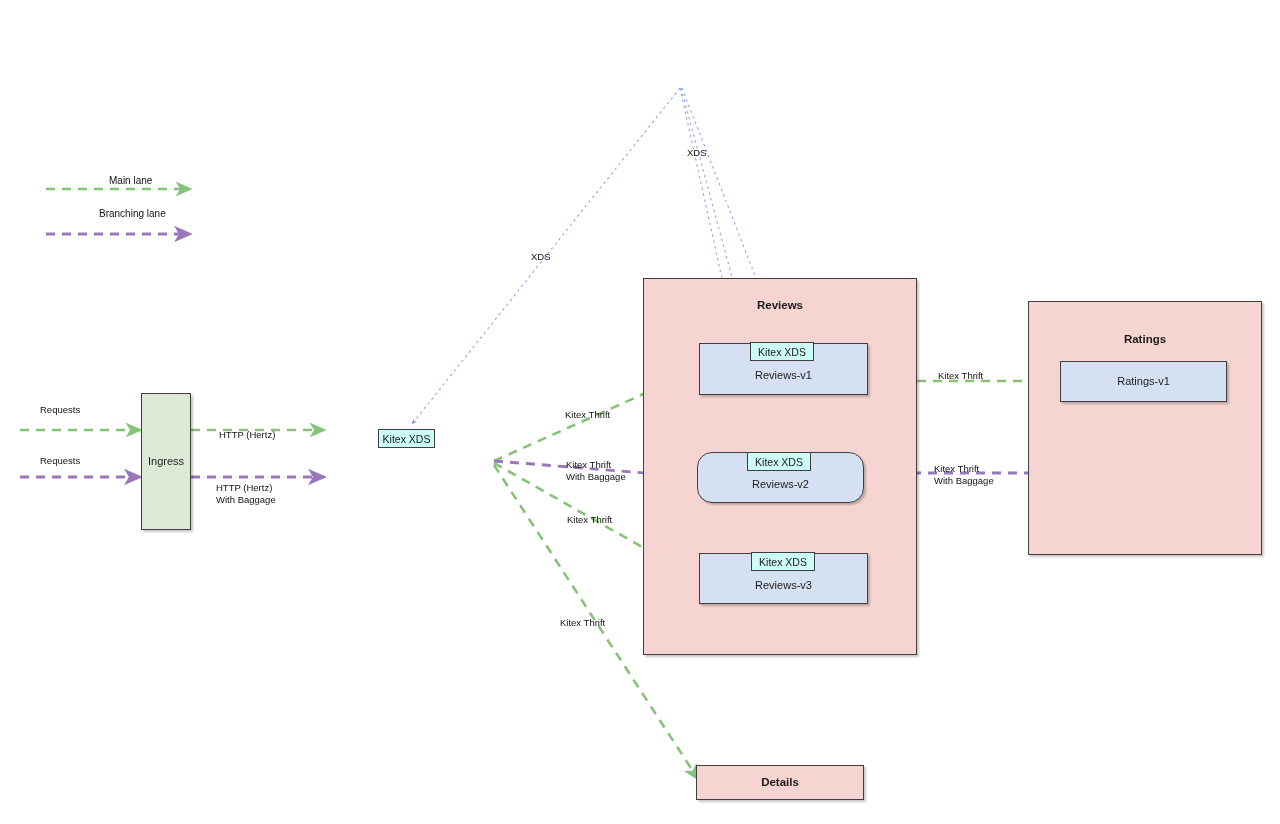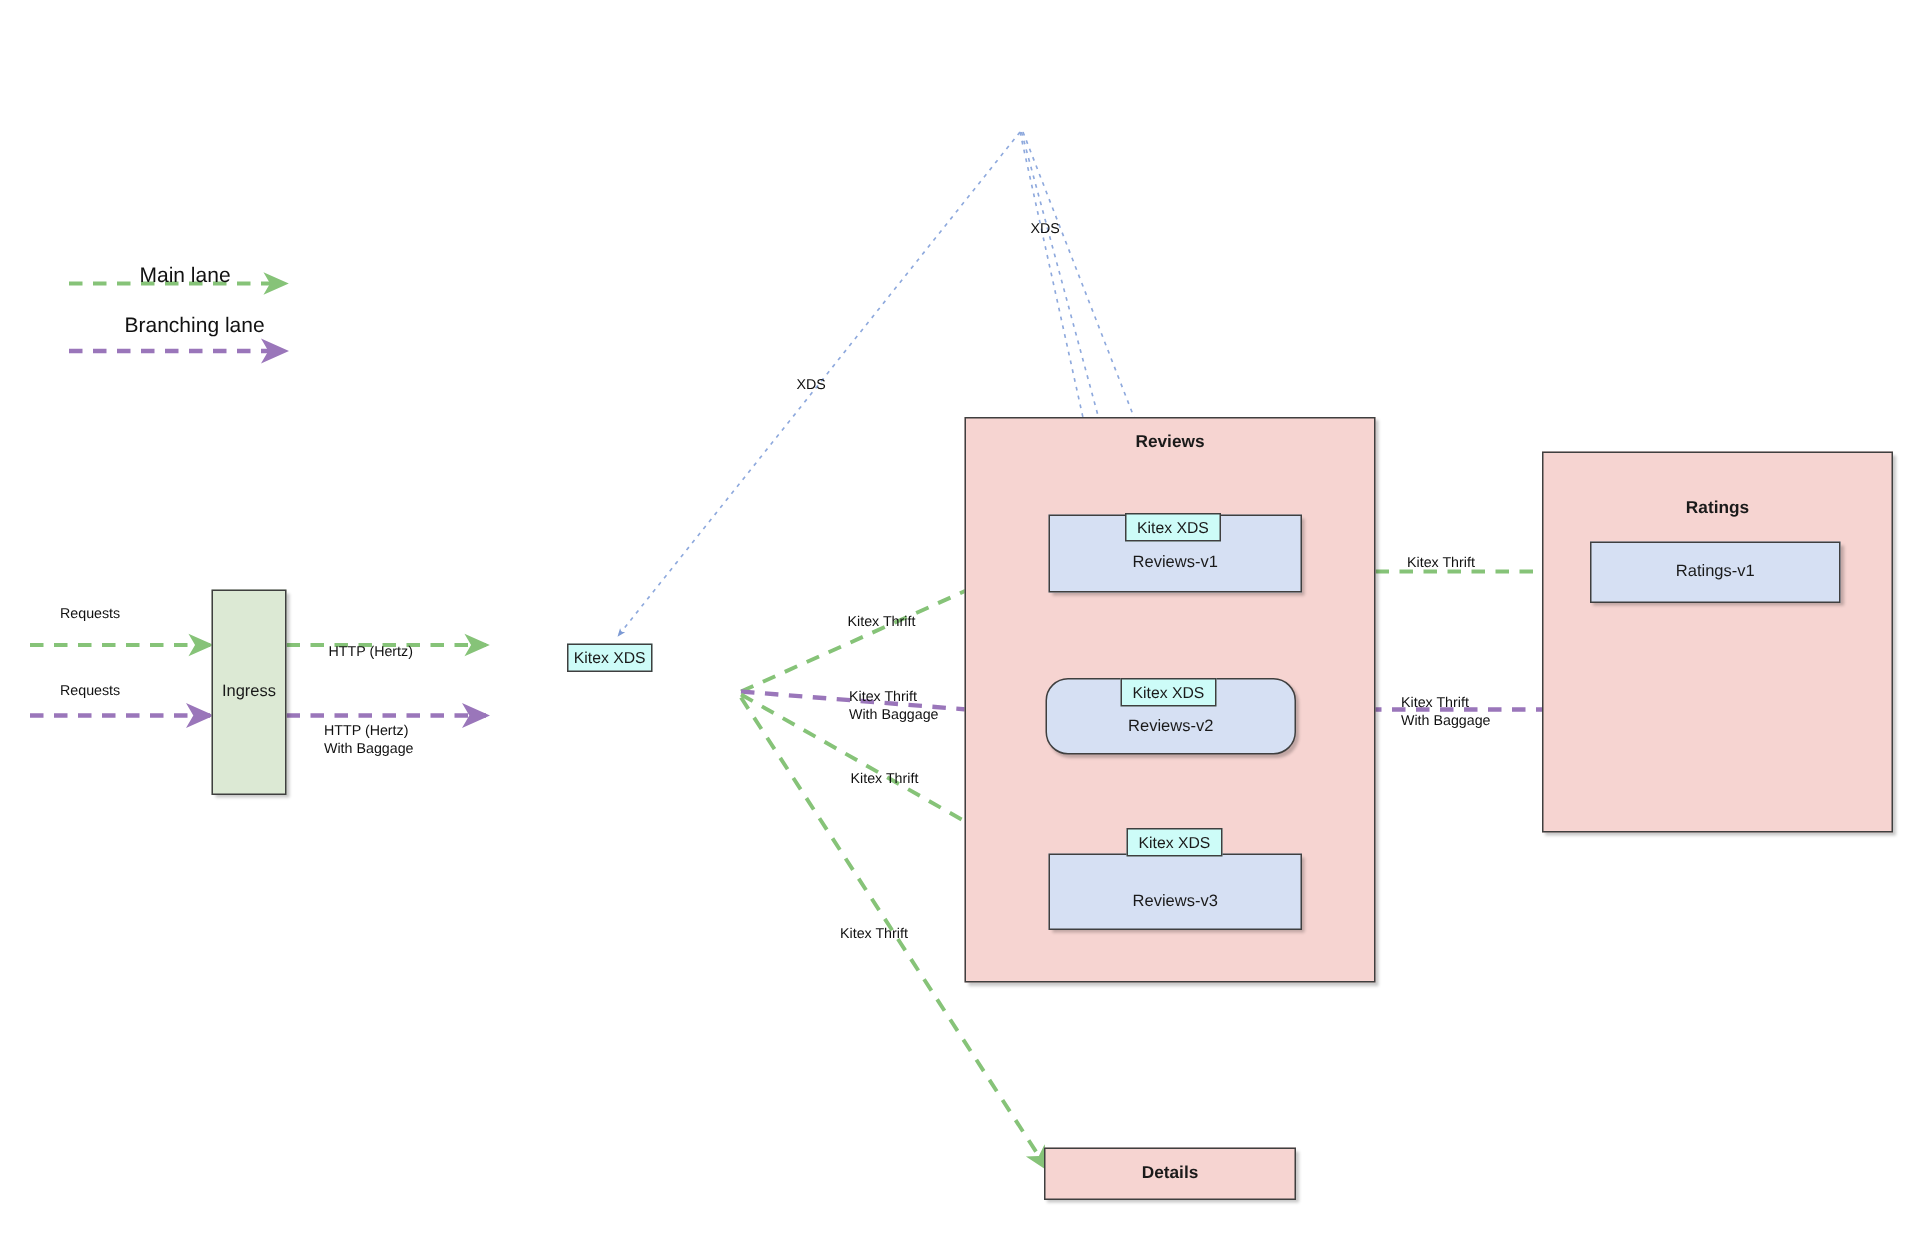--- a/index.html
+++ b/index.html
@@ -46,21 +46,21 @@
   
   .fill-cream { background: #faf0ce; }
   .fill-pink  { background: #f6d4d1; }
   .fill-green { background: #dce9d4; }
   .fill-blue  { background: #d6e0f3; }
 
   
   .group {
     align-items: flex-start;
     justify-content: center;
-    padding-top: 9px;
+    padding-top: 19px;
   }
 
   
   .badge {
     position: absolute;
     box-sizing: border-box;
     border: 1.2px solid #3f3f3f;
     background: #cdfcf8;
     display: flex;
     align-items: center;
@@ -76,24 +76,25 @@
     font-size: 9.5px;
     line-height: 1.28;
     color: #111111;
     white-space: nowrap;
     z-index: 5;
     background: transparent;
   }
 
   .legend-label {
     position: absolute;
-    font-size: 14px;
+    font-size: 10px;
     color: #111111;
     white-space: nowrap;
     z-index: 5;
+    margin-left: 16px;
   }
 </style>
 </head>
 <body>
 
 <div id="canvas">
 
   <svg id="wires" viewBox="0 0 1280 824">
     <defs>
       <marker id="arrow-green" viewBox="0 0 10 10" refX="8.5" refY="5" markerWidth="6.5" markerHeight="6.5" orient="auto-start-reverse">
@@ -154,21 +155,21 @@
     <span>Kitex XDS</span>
   </div>
 
   <div class="node fill-blue" style="left:697px; top:452px; width:167px; height:51px;border-radius:15px;">
     <span class="node-label" style="margin-top:14px;">Reviews-v2</span>
   </div>
   <div class="badge" style="left:747px; top:452px; width:64px; height:19px;">
     <span>Kitex XDS</span>
   </div>
 
-  <div class="node fill-blue" style="left:699px; top:553px; width:169px; height:51px;margin-top:16px;">
+  <div class="node fill-blue" style="left:699px; top:553px; width:169px; height:51px;">
     <span class="node-label" style="margin-top:14px;">Reviews-v3</span>
   </div>
   <div class="badge" style="left:751px; top:552px; width:64px; height:19px;">
     <span>Kitex XDS</span>
   </div>
 
   <div class="node group fill-pink" style="left:1028px; top:301px; width:234px; height:254px; padding-top:30px;">
     <span class="node-label bold-label">Ratings</span>
   </div>
 

